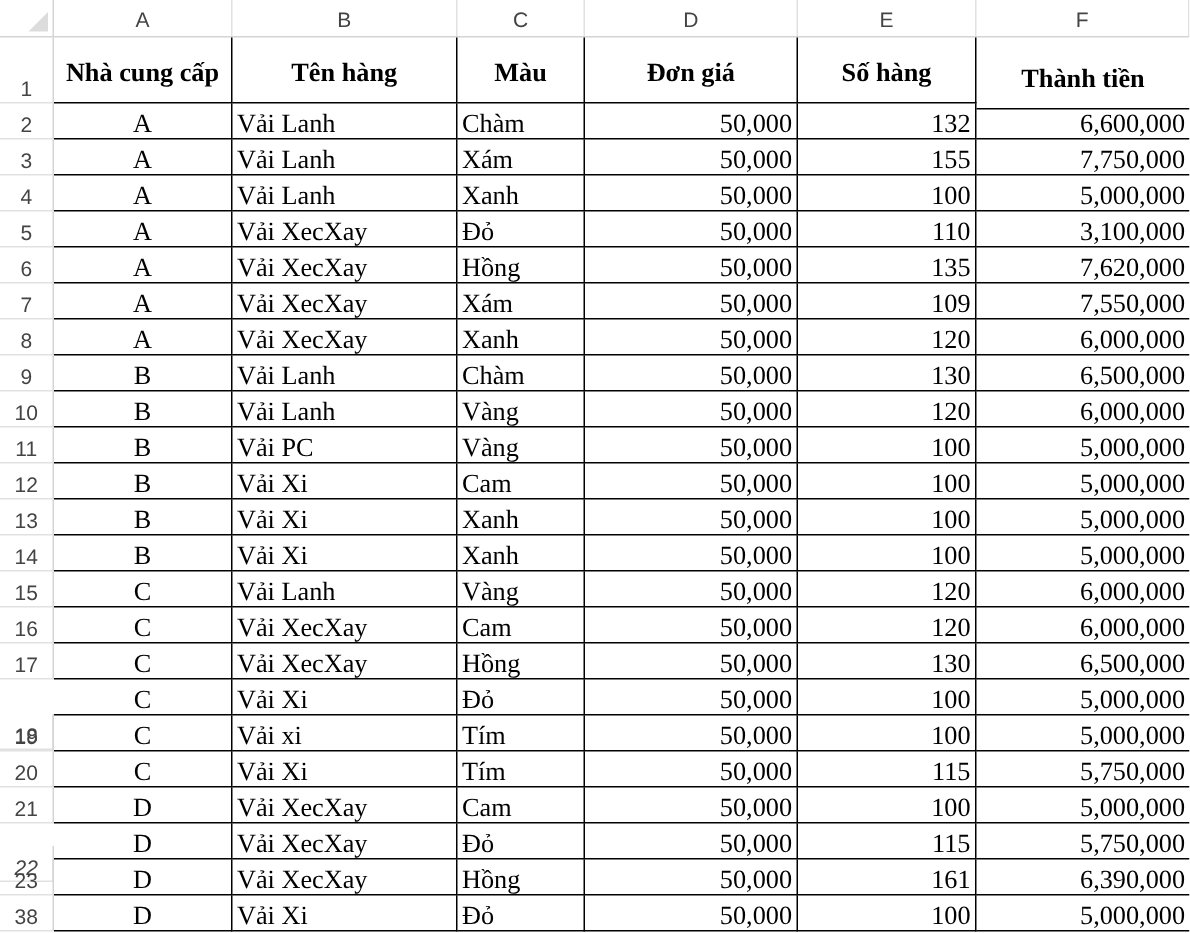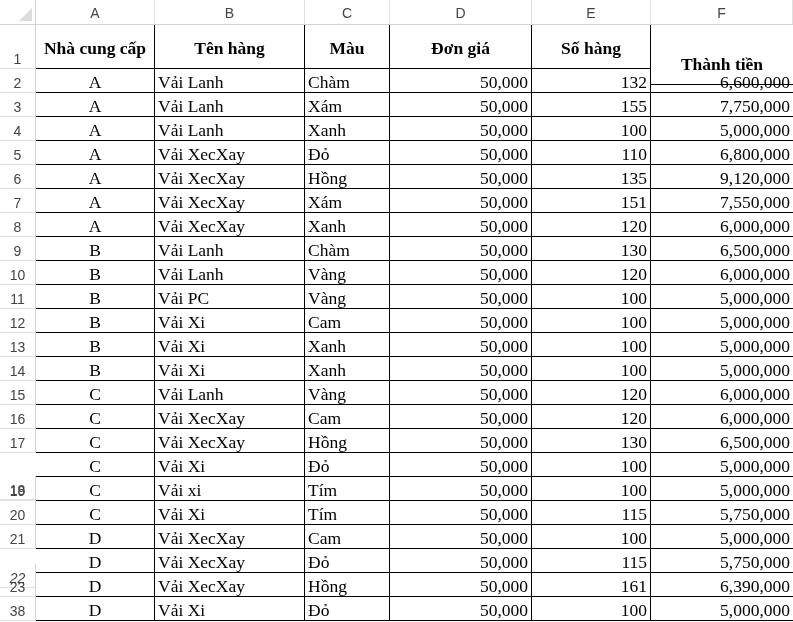--- a/index.html
+++ b/index.html
@@ -61,21 +61,21 @@
       <div class="rowhdr" style="top: 564px; height: 24px; line-height: 28px; font-style: italic;">22</div>
       <div class="rowhdr" style="top: 573px; height: 24px; line-height: 28px;">23</div>
       <div class="rowhdr" style="top: 597px; height: 24px; line-height: 28px;">38</div>
     </div>
   <div class="grid" id="grid">
       <div class="cell hdr" style="left: 0px; top: 0px; width: 119px; height: 44px; line-height: 46px;">Nhà cung cấp</div>
       <div class="cell hdr" style="left: 119px; top: 0px; width: 150px; height: 44px; line-height: 46px;">Tên hàng</div>
       <div class="cell hdr" style="left: 269px; top: 0px; width: 85px; height: 44px; line-height: 46px;">Màu</div>
       <div class="cell hdr" style="left: 354px; top: 0px; width: 142px; height: 44px; line-height: 46px;">Đơn giá</div>
       <div class="cell hdr" style="left: 496px; top: 0px; width: 119px; height: 44px; line-height: 46px;">Số hàng</div>
-      <div class="cell hdr last" style="left: 615px; top: 16px; width: 142px; height: 44px; line-height: 46px; text-align: center;">Thành tiền</div>
+      <div class="cell hdr last" style="left: 615px; top: 4px; width: 142px; height: 44px; line-height: 46px; text-align: center;">Thành tiền</div>
       <div class="cell center" style="left: 0px; top: 44px; width: 119px; height: 24px; line-height: 26px;">A</div>
       <div class="cell left" style="left: 119px; top: 44px; width: 150px; height: 24px; line-height: 26px;">Vải Lanh</div>
       <div class="cell left" style="left: 269px; top: 44px; width: 85px; height: 24px; line-height: 26px;">Chàm</div>
       <div class="cell right" style="left: 354px; top: 44px; width: 142px; height: 24px; line-height: 26px;">50,000</div>
       <div class="cell right" style="left: 496px; top: 44px; width: 119px; height: 24px; line-height: 26px;">132</div>
       <div class="cell right last" style="left: 615px; top: 44px; width: 142px; height: 24px; line-height: 26px;">6,600,000</div>
       <div class="cell center" style="left: 0px; top: 68px; width: 119px; height: 24px; line-height: 26px;">A</div>
       <div class="cell left" style="left: 119px; top: 68px; width: 150px; height: 24px; line-height: 26px;">Vải Lanh</div>
       <div class="cell left" style="left: 269px; top: 68px; width: 85px; height: 24px; line-height: 26px;">Xám</div>
       <div class="cell right" style="left: 354px; top: 68px; width: 142px; height: 24px; line-height: 26px;">50,000</div>
@@ -85,32 +85,32 @@
       <div class="cell left" style="left: 119px; top: 92px; width: 150px; height: 24px; line-height: 26px;">Vải Lanh</div>
       <div class="cell left" style="left: 269px; top: 92px; width: 85px; height: 24px; line-height: 26px;">Xanh</div>
       <div class="cell right" style="left: 354px; top: 92px; width: 142px; height: 24px; line-height: 26px;">50,000</div>
       <div class="cell right" style="left: 496px; top: 92px; width: 119px; height: 24px; line-height: 26px;">100</div>
       <div class="cell right last" style="left: 615px; top: 92px; width: 142px; height: 24px; line-height: 26px;">5,000,000</div>
       <div class="cell center" style="left: 0px; top: 116px; width: 119px; height: 24px; line-height: 26px;">A</div>
       <div class="cell left" style="left: 119px; top: 116px; width: 150px; height: 24px; line-height: 26px;">Vải XecXay</div>
       <div class="cell left" style="left: 269px; top: 116px; width: 85px; height: 24px; line-height: 26px;">Đỏ</div>
       <div class="cell right" style="left: 354px; top: 116px; width: 142px; height: 24px; line-height: 26px;">50,000</div>
       <div class="cell right" style="left: 496px; top: 116px; width: 119px; height: 24px; line-height: 26px;">110</div>
-      <div class="cell right last" style="left: 615px; top: 116px; width: 142px; height: 24px; line-height: 26px;">6,800,000</div>
+      <div class="cell right last" style="left: 615px; top: 116px; width: 142px; height: 24px; line-height: 26px;">3,100,000</div>
       <div class="cell center" style="left: 0px; top: 140px; width: 119px; height: 24px; line-height: 26px;">A</div>
       <div class="cell left" style="left: 119px; top: 140px; width: 150px; height: 24px; line-height: 26px;">Vải XecXay</div>
       <div class="cell left" style="left: 269px; top: 140px; width: 85px; height: 24px; line-height: 26px;">Hồng</div>
       <div class="cell right" style="left: 354px; top: 140px; width: 142px; height: 24px; line-height: 26px;">50,000</div>
       <div class="cell right" style="left: 496px; top: 140px; width: 119px; height: 24px; line-height: 26px;">135</div>
-      <div class="cell right last" style="left: 615px; top: 140px; width: 142px; height: 24px; line-height: 26px;">9,120,000</div>
+      <div class="cell right last" style="left: 615px; top: 140px; width: 142px; height: 24px; line-height: 26px;">7,620,000</div>
       <div class="cell center" style="left: 0px; top: 164px; width: 119px; height: 24px; line-height: 26px;">A</div>
       <div class="cell left" style="left: 119px; top: 164px; width: 150px; height: 24px; line-height: 26px;">Vải XecXay</div>
       <div class="cell left" style="left: 269px; top: 164px; width: 85px; height: 24px; line-height: 26px;">Xám</div>
       <div class="cell right" style="left: 354px; top: 164px; width: 142px; height: 24px; line-height: 26px;">50,000</div>
-      <div class="cell right" style="left: 496px; top: 164px; width: 119px; height: 24px; line-height: 26px;">151</div>
+      <div class="cell right" style="left: 496px; top: 164px; width: 119px; height: 24px; line-height: 26px;">109</div>
       <div class="cell right last" style="left: 615px; top: 164px; width: 142px; height: 24px; line-height: 26px; text-align: right;">7,550,000</div>
       <div class="cell center" style="left: 0px; top: 188px; width: 119px; height: 24px; line-height: 26px;">A</div>
       <div class="cell left" style="left: 119px; top: 188px; width: 150px; height: 24px; line-height: 26px;">Vải XecXay</div>
       <div class="cell left" style="left: 269px; top: 188px; width: 85px; height: 24px; line-height: 26px;">Xanh</div>
       <div class="cell right" style="left: 354px; top: 188px; width: 142px; height: 24px; line-height: 26px;">50,000</div>
       <div class="cell right" style="left: 496px; top: 188px; width: 119px; height: 24px; line-height: 26px;">120</div>
       <div class="cell right last" style="left: 615px; top: 188px; width: 142px; height: 24px; line-height: 26px;">6,000,000</div>
       <div class="cell center" style="left: 0px; top: 212px; width: 119px; height: 24px; line-height: 26px;">B</div>
       <div class="cell left" style="left: 119px; top: 212px; width: 150px; height: 24px; line-height: 26px;">Vải Lanh</div>
       <div class="cell left" style="left: 269px; top: 212px; width: 85px; height: 24px; line-height: 26px;">Chàm</div>

